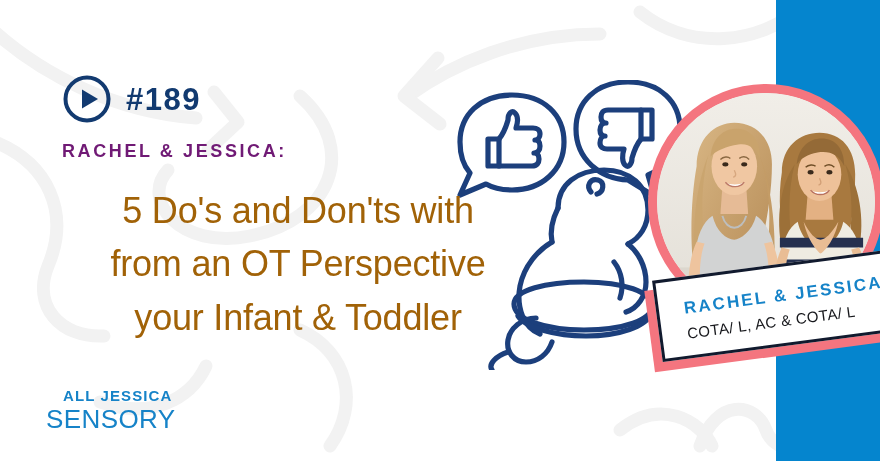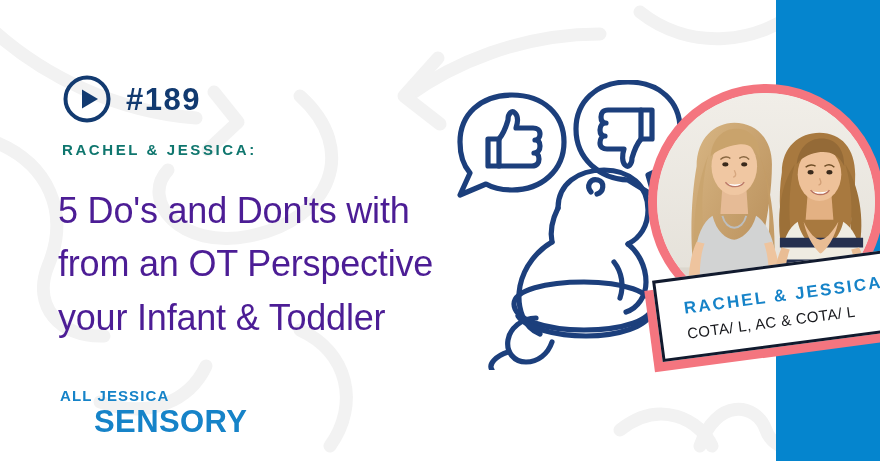--- a/index.html
+++ b/index.html
@@ -10,20 +10,21 @@
   body {
     font-family: "Liberation Sans", sans-serif;
   }
 
   #podcast-banner {
     position: relative;
     width: 880px;
     height: 461px;
     overflow: hidden;
     background: #ffffff;
+    text-align: center;
   }
 
   
   .bg-decor {
     position: absolute;
     left: 0; top: 0;
     width: 880px;
     height: 461px;
     pointer-events: none;
   }
@@ -57,37 +58,37 @@
     letter-spacing: 1.5px;
     line-height: 1;
     color: #123a70;
   }
 
   
   .eyebrow {
     position: absolute;
     left: 62px;
     top: 141px;
-    font-size: 15px;
+    font-size: 18px;
     font-weight: bold;
     letter-spacing: 2.6px;
-    color: #0f766e;
+    color: #701a75;
     white-space: nowrap;
   }
 
   
   .title {
     position: absolute;
     left: 58px;
     top: 184px;
     width: 480px;
     font-size: 36px;
     font-weight: 400;
     line-height: 1.48;
-    color: #4c1d95;
+    color: #a16207;
     letter-spacing: -0.2px;
   }
   .title .tline { display: block; white-space: nowrap; }
 
   
   .brand {
     position: absolute;
     left: 46px;
     top: 388px;
     line-height: 1;
@@ -95,26 +96,25 @@
   .brand-top {
     display: block;
     font-size: 15px;
     font-weight: bold;
     letter-spacing: 1.1px;
     color: #1683c8;
     margin-left: 14px;
   }
   .brand-main {
     display: block;
-    font-size: 31px;
-    font-weight: bold;
+    font-size: 26px;
+    font-weight: normal;
     letter-spacing: 0.4px;
     color: #1683c8;
     margin-top: 3px;
-    margin-left: 48px;
   }
 
   
   .illustration {
     position: absolute;
     left: 452px;
     top: 80px;
     width: 240px;
     height: 290px;
     pointer-events: none;

